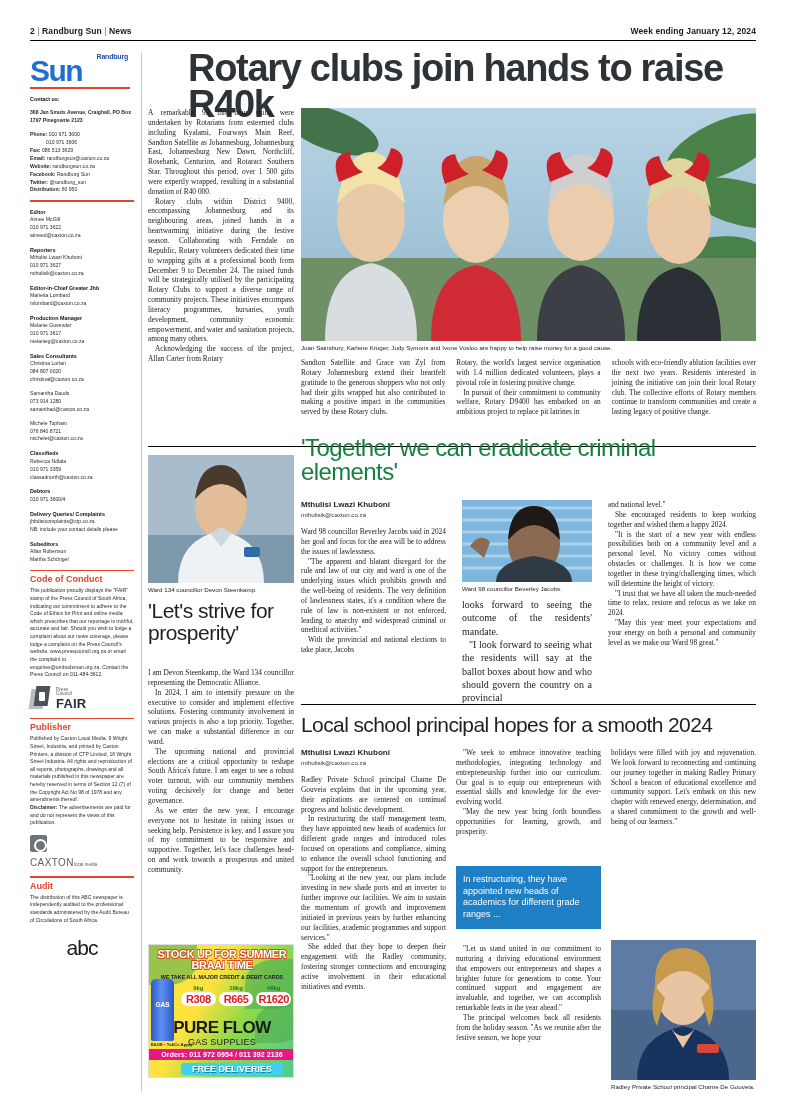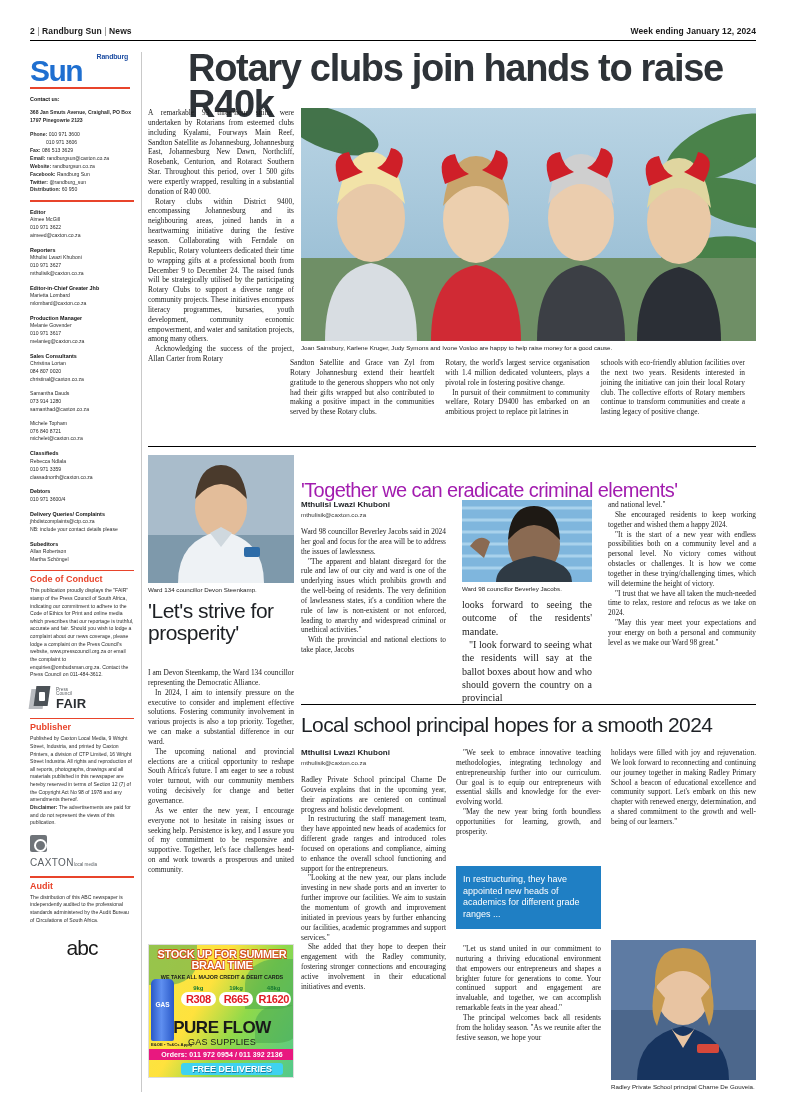--- a/index.html
+++ b/index.html
@@ -115,40 +115,40 @@
     position: absolute; left: 301px; top: 108px; width: 455px; height: 233px;
     overflow: hidden; background: #7fa9c7;
   }
   .caption {
     position: absolute; font-family: "Liberation Sans", sans-serif;
     font-size: 6.2px; color: #222; line-height: 1.3;
   }
   .cap-lead { left: 301px; top: 344px; width: 455px; }
 
   .lead-3col {
-    position: absolute; left: 290px; top: 358px; width: 455px;
+    position: absolute; left: 301px; top: 358px; width: 455px;
     column-count: 3; column-gap: 11px;
     font-size: 7.4px; line-height: 1.33; text-align: justify;
   }
   p.indent { text-indent: 7px; }
 
   
   .hrule { position: absolute; background: #000; height: 1px; }
 
   
   .art2-photo {
     position: absolute; left: 148px; top: 455px; width: 146px; height: 128px;
     background: #8fa7b8; overflow: hidden;
   }
   .cap-art2 { left: 148px; top: 586px; width: 146px; }
   .head2 {
-    position: absolute; left: 301px; top: 480px; width: 455px;
-    font-family: "Liberation Sans", sans-serif;
-    font-weight: normal; font-size: 20px; line-height: 1.02;
-    letter-spacing: -.6px; color: #a21caf;
+    position: absolute; left: 301px; top: 436px; width: 455px;
+    font-family: "Liberation Sans", sans-serif;
+    font-weight: normal; font-size: 24px; line-height: 1.02;
+    letter-spacing: -.6px; color: #15803d;
   }
   .head-left {
     position: absolute; left: 148px; top: 600px; width: 146px;
     font-family: "Liberation Sans", sans-serif;
     font-weight: normal; font-size: 21px; line-height: 1.05;
     letter-spacing: -.5px; color: #1d2024;
   }
   .byline {
     font-family: "Liberation Sans", sans-serif; font-size: 8px;
     font-weight: bold; color: #1d2024; line-height: 1.25;

